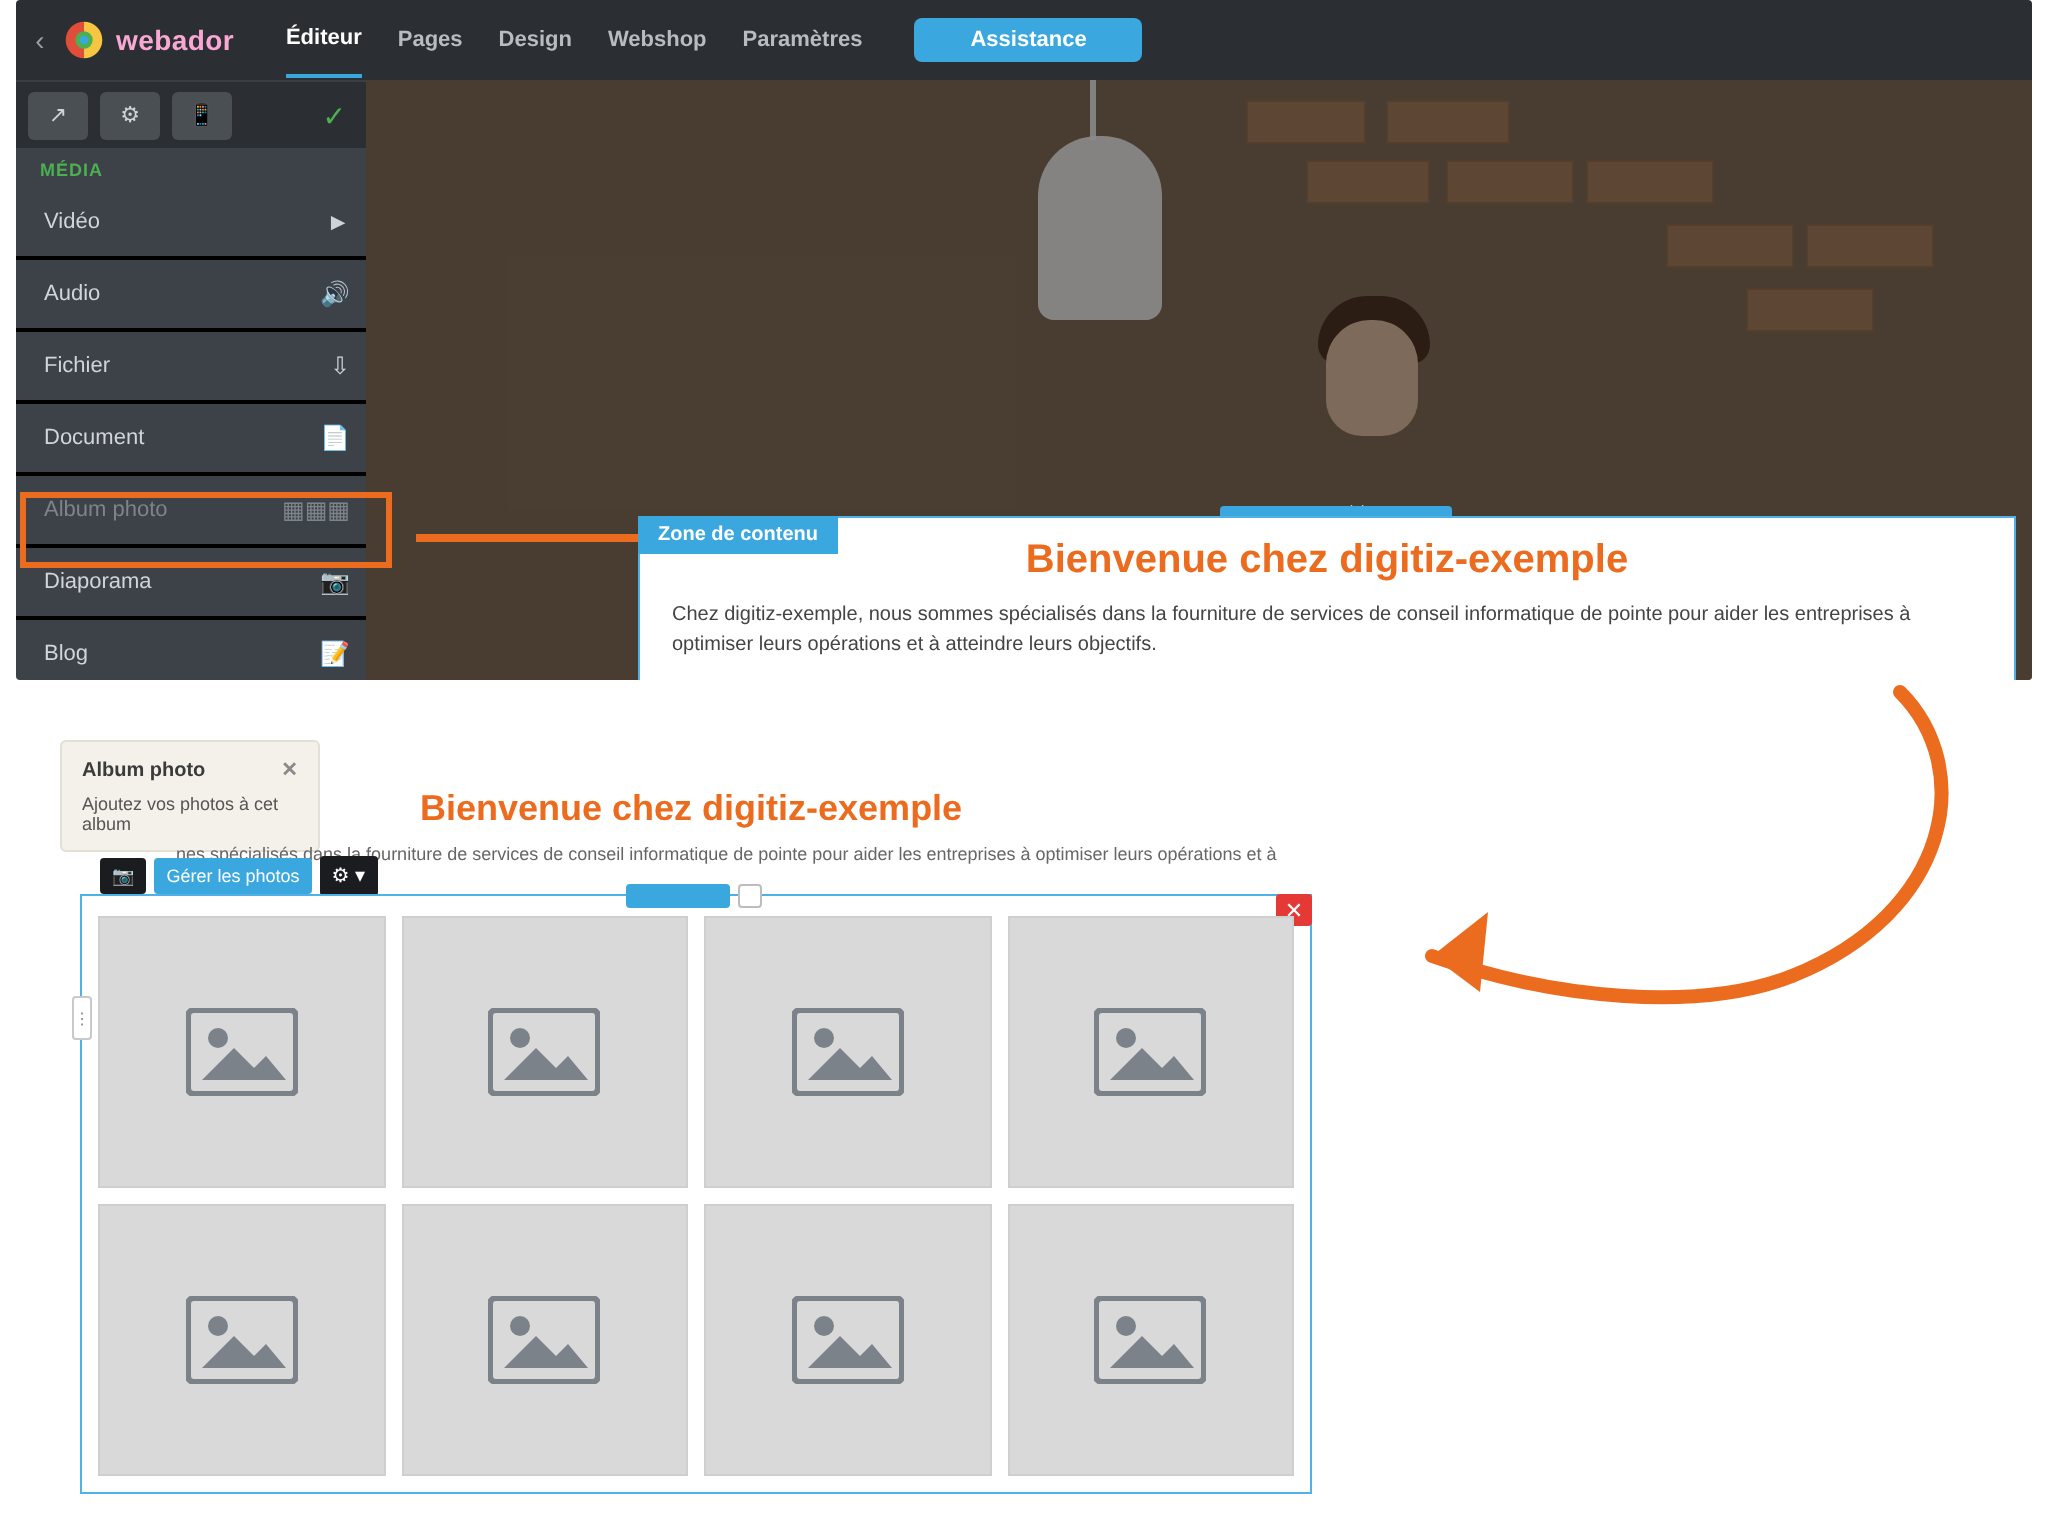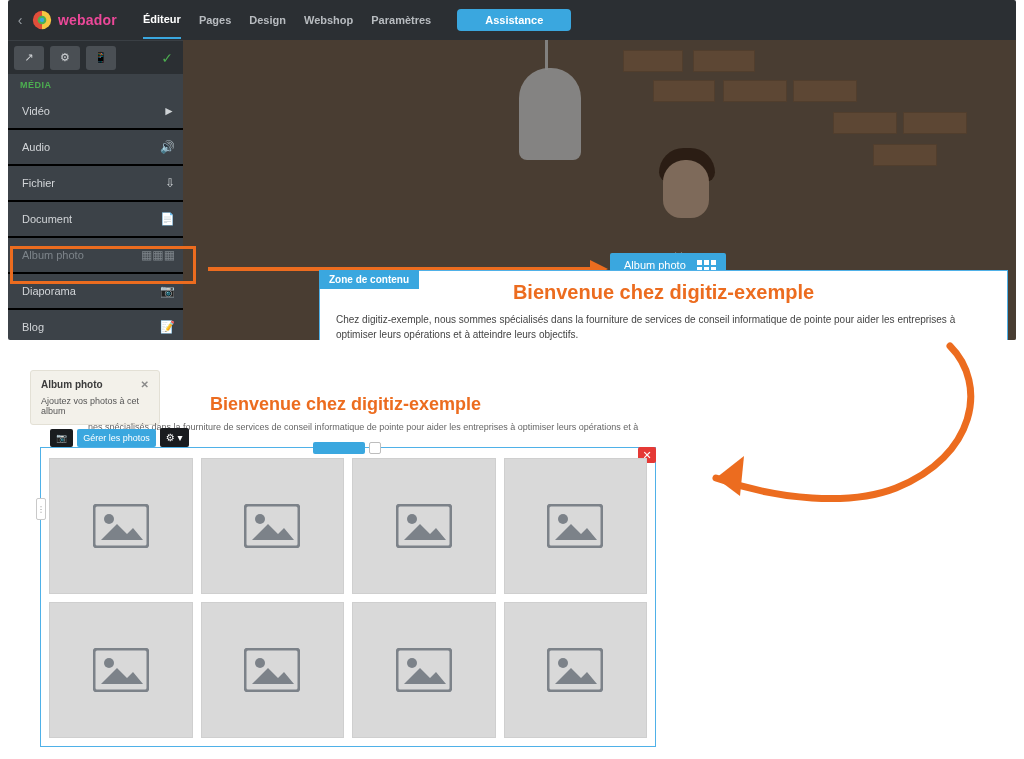--- a/index.html
+++ b/index.html
@@ -7,21 +7,21 @@
 
   
   .top-panel { position: absolute; left: 8px; top: 0; width: 1008px; height: 340px; overflow: hidden; border-radius: 2px; }
 
   
   .header { position: absolute; left: 0; top: 0; right: 0; height: 40px; background: #2b2f33; display: flex; align-items: center; color: #cfd3d6; font-size: 12px; }
   .back-chevron { width: 24px; text-align: center; color: #9aa0a5; font-size: 14px; cursor: pointer; }
   .logo-wrap { display: flex; align-items: center; gap: 6px; margin-right: 20px; }
   .logo-circle { width: 20px; height: 20px; position: relative; }
   .logo-circle svg { width: 20px; height: 20px; }
-  .brand { color: #ec4899; font-weight: 700; font-size: 14px; letter-spacing: .2px; text-align: right; }
+  .brand { color: #f9a8d4; font-weight: 700; font-size: 14px; letter-spacing: .2px; text-align: right; }
   .nav { display: flex; gap: 18px; align-items: center; margin-left: 6px; }
   .nav-item { color: #b8bcc0; font-size: 11px; font-weight: 600; cursor: pointer; padding: 12px 0; }
   .nav-item.active { color: #fff; border-bottom: 2px solid #3aa7df; }
   .nav-assist { background: #3aa7df; color: #fff; padding: 5px 28px; border-radius: 4px; font-size: 11px; font-weight: 600; margin-left: 8px; cursor: pointer; }
 
   
   .subbar { position: absolute; left: 0; top: 40px; width: 175px; height: 34px; background: #2b2f33; border-top: 1px solid #3a3f44; display: flex; align-items: center; }
   .subbar .tool { width: 30px; height: 24px; background: #4a4f54; margin-left: 6px; border-radius: 3px; display: flex; align-items: center; justify-content: center; color: #d0d3d6; font-size: 11px; cursor: pointer; }
   .subbar .check { margin-left: auto; margin-right: 10px; color: #4caf50; font-size: 14px; }
 
@@ -52,21 +52,21 @@
   .drop-badge { position: absolute; left: 602px; top: 253px; background: #3aa7df; color: #fff; font-size: 11px; padding: 6px 40px 6px 14px; border-radius: 2px; display: flex; align-items: center; gap: 20px; }
   .drop-badge .grid { display: grid; grid-template-columns: repeat(3, 5px); grid-auto-rows: 5px; gap: 2px; position: absolute; right: 10px; top: 7px; }
   .drop-badge .grid span { background: #fff; }
 
   
   .arrow1 { position: absolute; left: 200px; top: 260px; width: 400px; height: 18px; pointer-events: none; }
   .arrow1 .shaft { position: absolute; left: 0; top: 7px; right: 18px; height: 4px; background: #ec6c1f; }
   .arrow1 .head { position: absolute; right: 0; top: 0; width: 0; height: 0; border-left: 18px solid #ec6c1f; border-top: 9px solid transparent; border-bottom: 9px solid transparent; }
 
   
-  .zone { position: absolute; left: 311px; top: 270px; right: 8px; background: #fff; border: 1px solid #4fb1e8; padding: 10px 16px 16px; }
+  .zone { position: absolute; left: 311px; top: 258px; right: 8px; background: #fff; border: 1px solid #4fb1e8; padding: 10px 16px 16px; }
   .zone-tag { position: absolute; left: -1px; top: -1px; background: #3aa7df; color: #fff; font-size: 10px; font-weight: 600; padding: 4px 10px; }
   .zone-title { text-align: center; color: #ec6c1f; font-weight: 700; font-size: 20px; margin-bottom: 8px; }
   .zone-body { font-size: 10px; color: #444; line-height: 1.5; }
 
   
   .bottom-panel { position: absolute; left: 30px; top: 370px; width: 650px; height: 380px; }
   .tooltip { position: absolute; left: 0; top: 0; width: 130px; background: #f3f1ea; border: 1px solid #e3e0d5; border-radius: 3px; padding: 8px 10px; font-size: 9px; color: #3b3b3b; }
   .tooltip .tt-title { font-weight: 700; font-size: 10px; margin-bottom: 6px; display: flex; justify-content: space-between; align-items: center; }
   .tooltip .tt-title .x { color: #8a8a8a; cursor: pointer; }
   .tooltip .tt-body { color: #555; }

